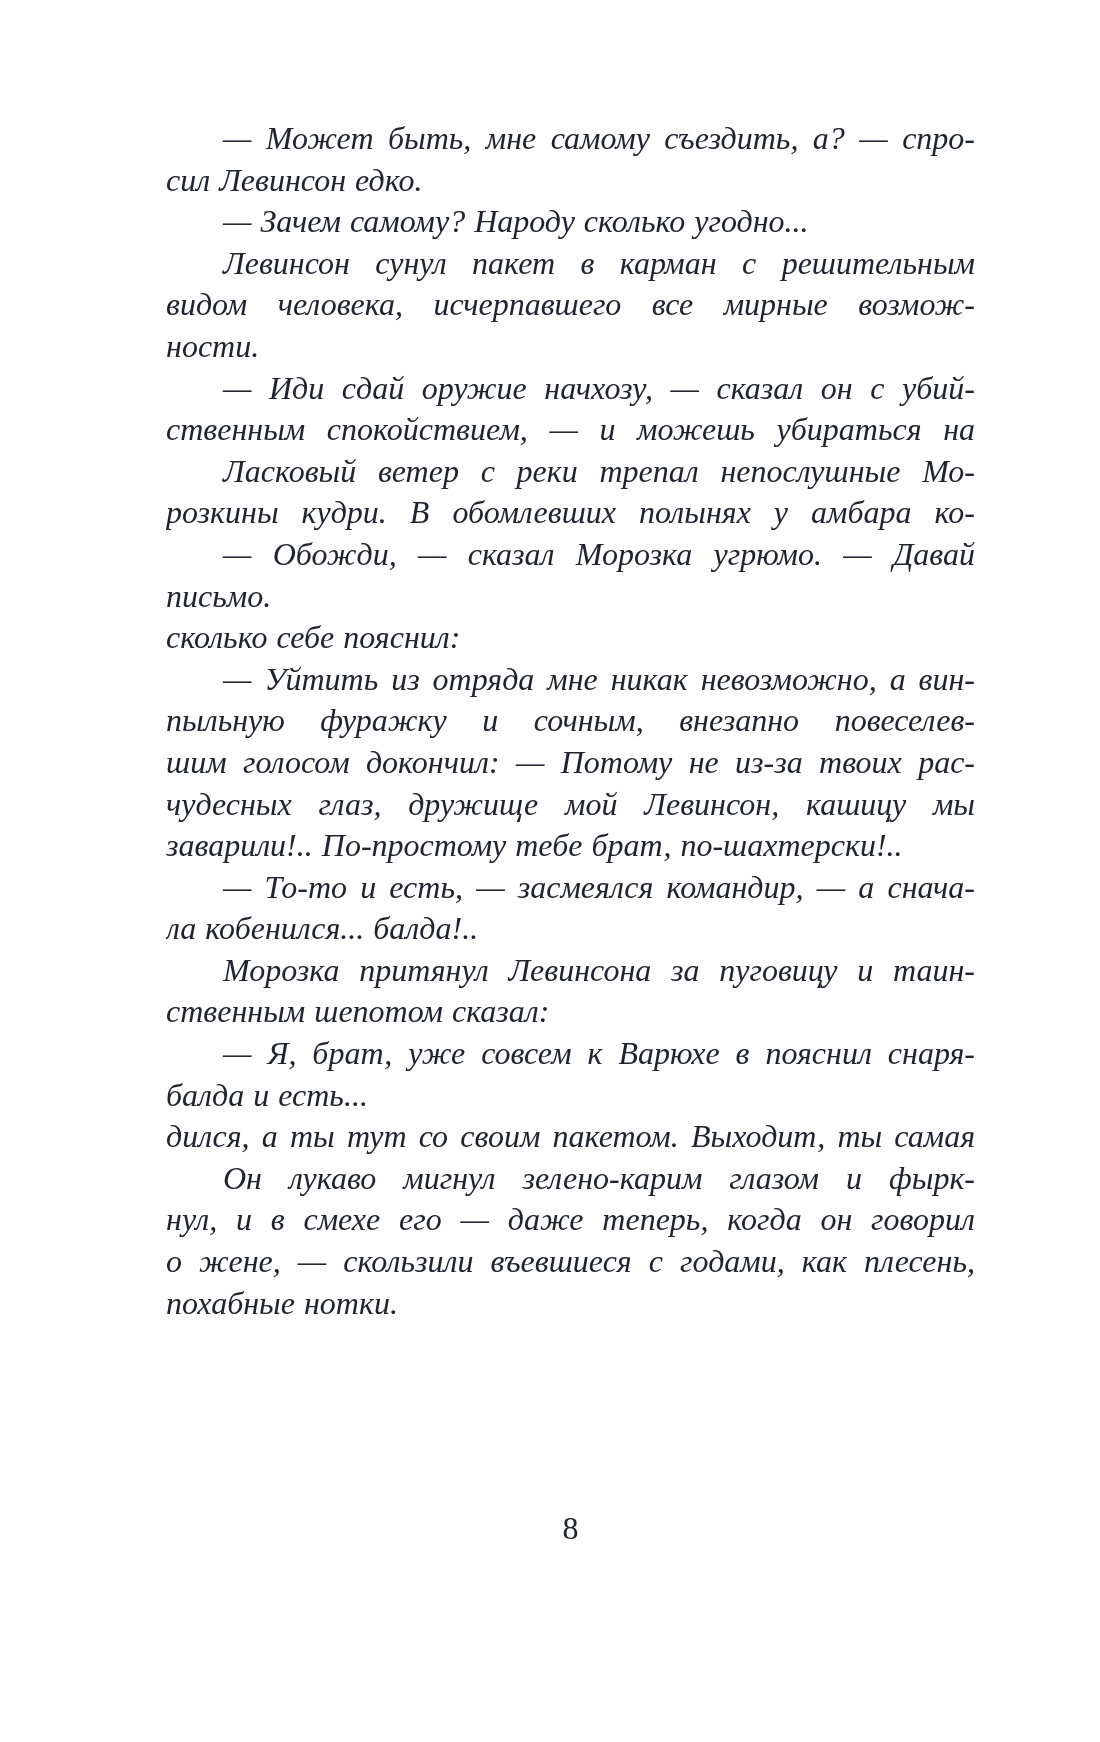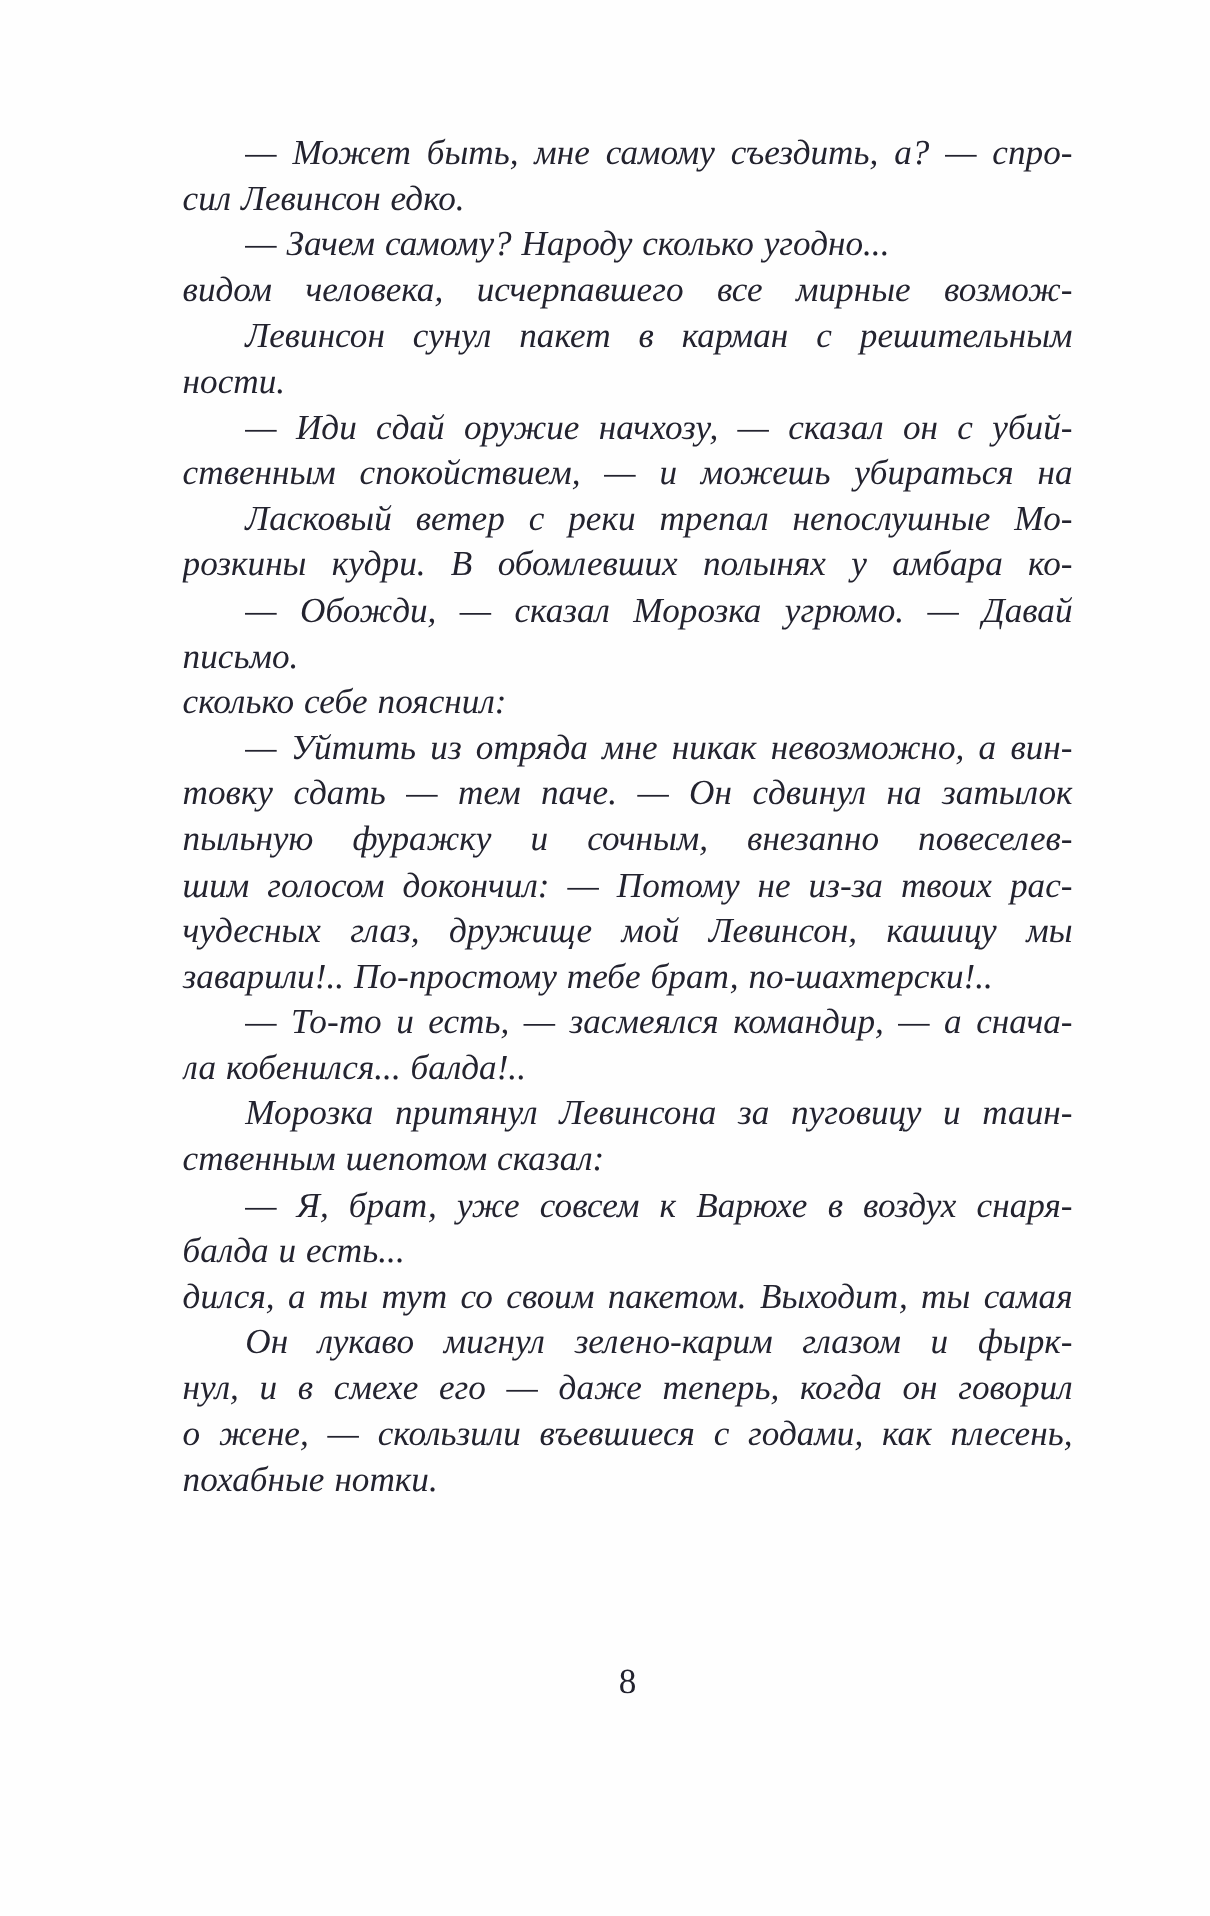--- a/index.html
+++ b/index.html
@@ -50,41 +50,40 @@
   }
 </style>
 </head>
 <body>
 
 <div class="book-page">
   <div class="text-block">
       <div class="line indent j">— Может быть, мне самому съездить, а? — спро-</div>
       <div class="line">сил Левинсон едко.</div>
       <div class="line indent">— Зачем самому? Народу сколько угодно...</div>
+      <div class="line indent j">Левинсон сунул пакет в карман с решительным</div>
       <div class="line j">видом человека, исчерпавшего все мирные возмож-</div>
-      <div class="line indent j">Левинсон сунул пакет в карман с решительным</div>
       <div class="line">ности.</div>
       <div class="line indent j">— Иди сдай оружие начхозу, — сказал он с убий-</div>
       <div class="line j">ственным спокойствием, — и можешь убираться на</div>
       <div class="line indent j">Ласковый ветер с реки трепал непослушные Мо-</div>
       <div class="line j">розкины кудри. В обомлевших полынях у амбара ко-</div>
       <div class="line indent j">— Обожди, — сказал Морозка угрюмо. — Давай</div>
       <div class="line">письмо.</div>
       <div class="line">сколько себе пояснил:</div>
       <div class="line indent j">— Уйтить из отряда мне никак невозможно, а вин-</div>
-      <div class="line j">товку сдать — тем паче. — Он сдвинул на затылок</div>
       <div class="line j">пыльную фуражку и сочным, внезапно повеселев-</div>
       <div class="line j">шим голосом докончил: — Потому не из-за твоих рас-</div>
       <div class="line j">чудесных глаз, дружище мой Левинсон, кашицу мы</div>
       <div class="line">заварили!.. По-простому тебе брат, по-шахтерски!..</div>
       <div class="line indent j">— То-то и есть, — засмеялся командир, — а снача-</div>
       <div class="line">ла кобенился... балда!..</div>
       <div class="line indent j">Морозка притянул Левинсона за пуговицу и таин-</div>
       <div class="line">ственным шепотом сказал:</div>
-      <div class="line indent j">— Я, брат, уже совсем к Варюхе в воздух снаря-</div>
+      <div class="line indent j">— Я, брат, уже совсем к Варюхе в пояснил снаря-</div>
       <div class="line">балда и есть...</div>
       <div class="line j">дился, а ты тут со своим пакетом. Выходит, ты самая</div>
       <div class="line indent j">Он лукаво мигнул зелено-карим глазом и фырк-</div>
       <div class="line j">нул, и в смехе его — даже теперь, когда он говорил</div>
       <div class="line j">о жене, — скользили въевшиеся с годами, как плесень,</div>
       <div class="line">похабные нотки.</div>
     </div>
   <div class="page-number">8</div>
 </div>
 

